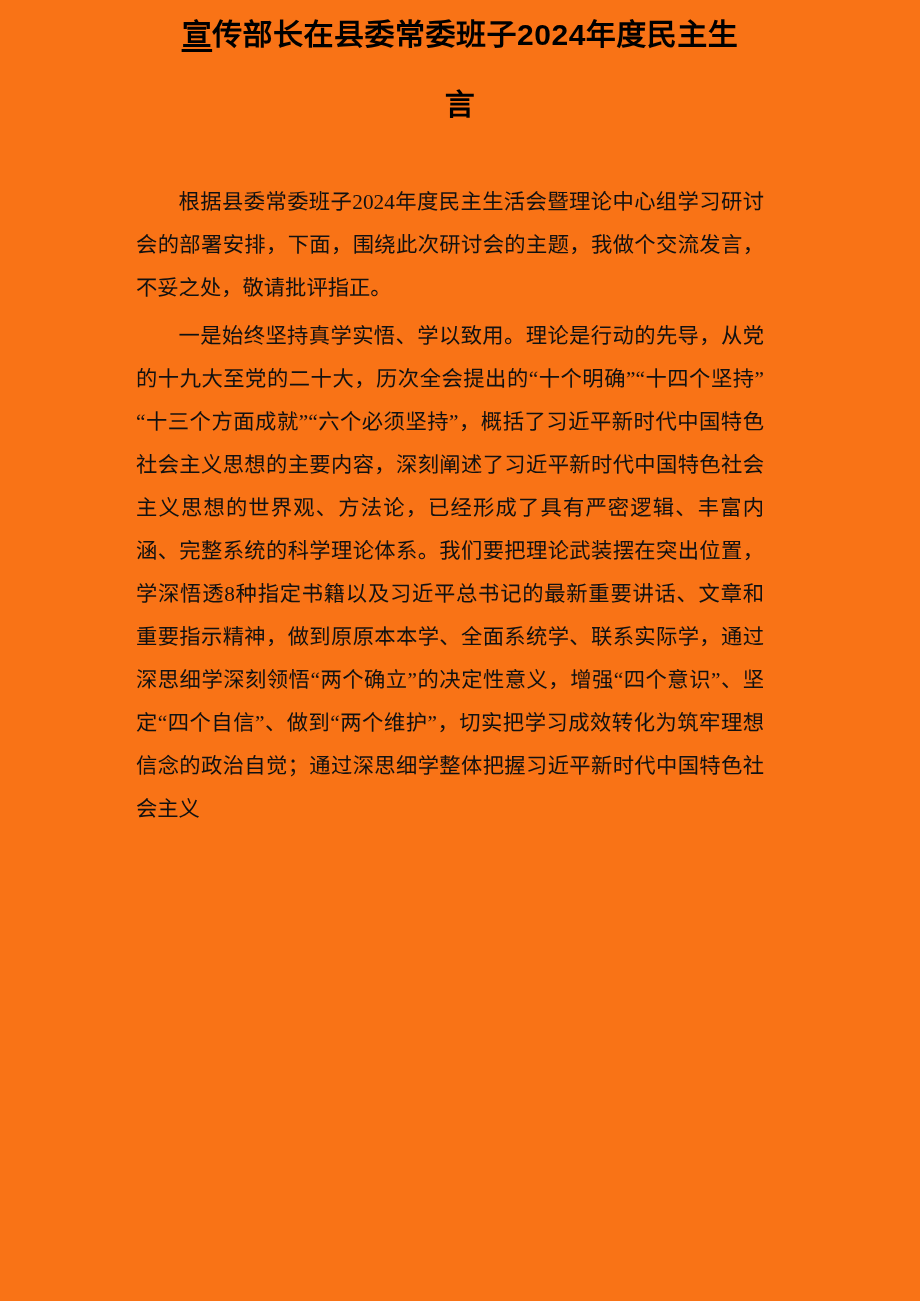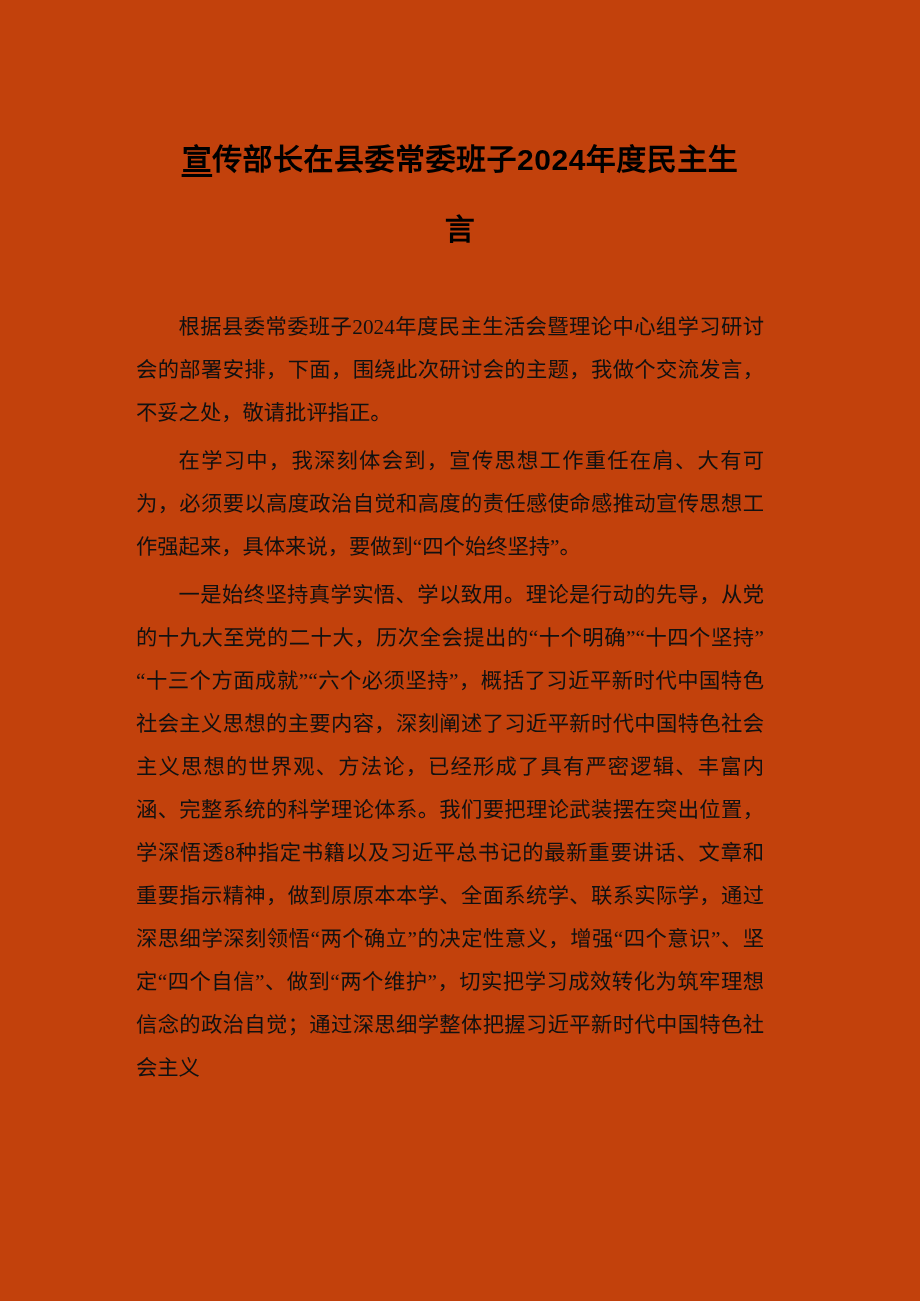--- a/index.html
+++ b/index.html
@@ -4,24 +4,23 @@
 <style>
   html, body {
     margin: 0;
     padding: 0;
     background: #ffffff;
   }
   .page {
     position: relative;
     width: 920px;
     height: 1301px;
-    background: #c2410c;
+    background: #f97316;
     overflow: hidden;
     box-sizing: border-box;
-    padding-top: 125px;
     color: #111111;
   }
   
   .doc-title {
     margin: 0;
     width: 920px;
     text-align: center;
     font-family: "Liberation Sans", "DejaVu Sans", sans-serif;
     font-weight: bold;
     font-size: 30px;
@@ -61,17 +60,16 @@
 
 <div class="page">
 
   <h1 class="doc-title">
     <span class="title-line first">宣传部长在县委常委班子2024年度民主生</span>
     <span class="title-line">言</span>
   </h1>
 
   <div class="doc-body">
     <p>根据县委常委班子2024年度民主生活会暨理论中心组学习研讨会的部署安排，下面，围绕此次研讨会的主题，我做个交流发言，不妥之处，敬请批评指正。</p>
-    <p>在学习中，我深刻体会到，宣传思想工作重任在肩、大有可为，必须要以高度政治自觉和高度的责任感使命感推动宣传思想工作强起来，具体来说，要做到“四个始终坚持”。</p>
     <p>一是始终坚持真学实悟、学以致用。理论是行动的先导，从党的十九大至党的二十大，历次全会提出的“十个明确”“十四个坚持”“十三个方面成就”“六个必须坚持”，概括了习近平新时代中国特色社会主义思想的主要内容，深刻阐述了习近平新时代中国特色社会主义思想的世界观、方法论，已经形成了具有严密逻辑、丰富内涵、完整系统的科学理论体系。我们要把理论武装摆在突出位置，学深悟透8种指定书籍以及习近平总书记的最新重要讲话、文章和重要指示精神，做到原原本本学、全面系统学、联系实际学，通过深思细学深刻领悟“两个确立”的决定性意义，增强“四个意识”、坚定“四个自信”、做到“两个维护”，切实把学习成效转化为筑牢理想信念的政治自觉；通过深思细学整体把握习近平新时代中国特色社会主义</p>
   </div>
 
 </div>
 
 </body></html>

